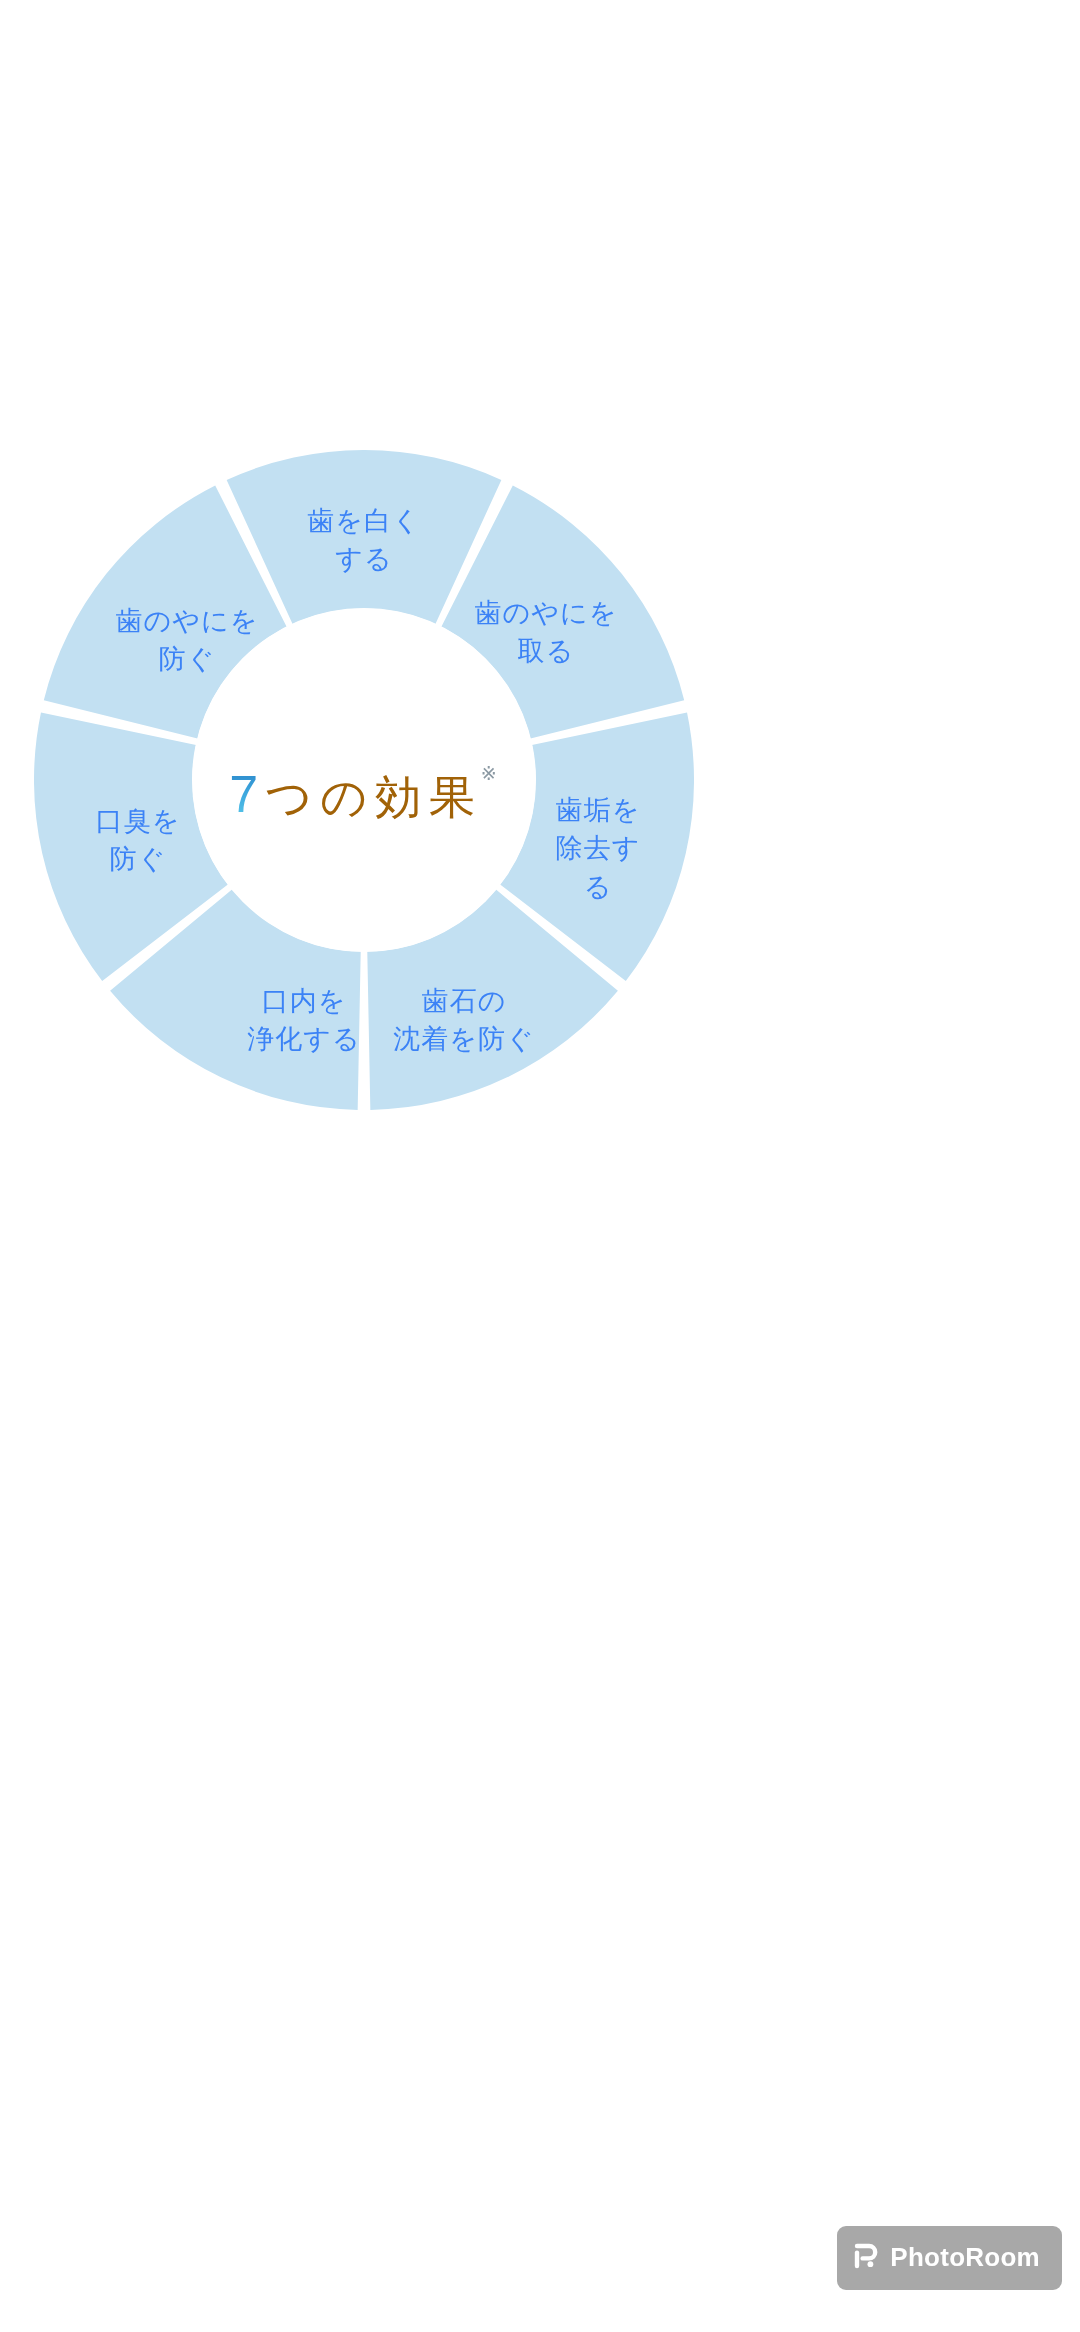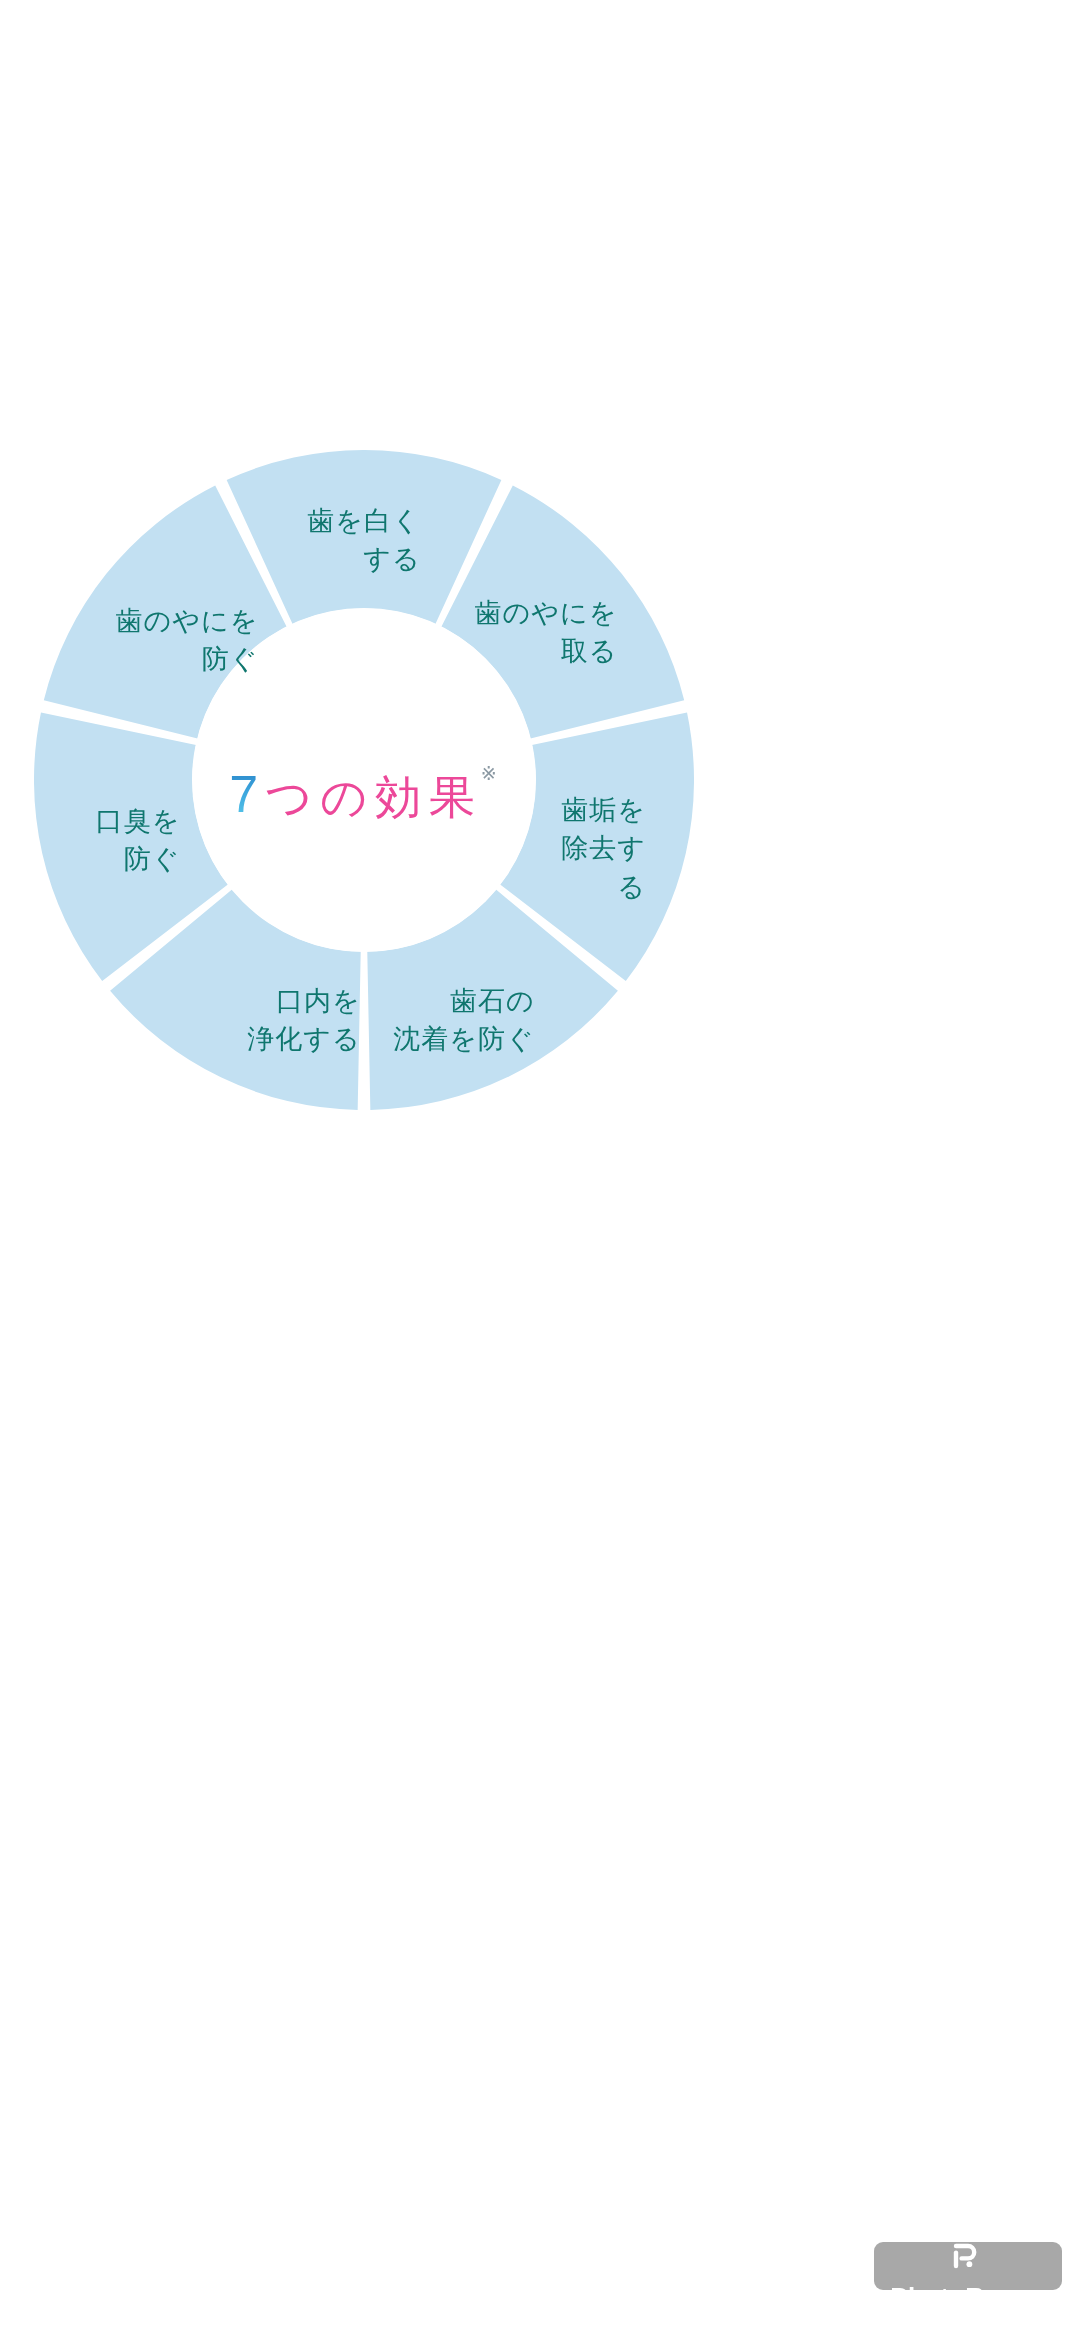--- a/index.html
+++ b/index.html
@@ -30,24 +30,24 @@
     left: 0;
     top: 0;
     width: 660px;
     height: 680px;
     display: block;
   }
 
   
   .seg-label {
     position: absolute;
-    color: #0f766e;
+    color: #3b82f6;
     font-size: 27px;
     line-height: 1.42;
-    text-align: right;
+    text-align: center;
     letter-spacing: 0.04em;
     white-space: pre-line;
     transform: translate(-50%, -50%);
     pointer-events: none;
     font-weight: 400;
   }
 
   
   .center-label {
     position: absolute;
@@ -68,47 +68,46 @@
     background-clip: text;
     color: transparent;
     -webkit-text-fill-color: transparent;
     padding-right: 6px;
     position: relative;
     top: 4px;
   }
   .center-rest {
     font-size: 46px;
     line-height: 1;
-    color: #ec4899;
+    color: #a16207;
     letter-spacing: 0.17em;
     position: relative;
     top: 10px;
   }
   .center-mark {
     font-size: 19px;
     line-height: 1;
     color: #8b99a3;
     position: relative;
     top: 0px;
     left: -2px;
   }
 
   
   .watermark {
     position: absolute;
     right: 18px;
     bottom: 42px;
-    height: 48px;
+    height: 64px;
     padding: 0 22px 0 16px;
     background: #a8a8a8;
     border-radius: 9px;
     display: flex;
     align-items: center;
     gap: 11px;
-    flex-direction: column;
   }
   .wm-logo { display: block; }
   .wm-text {
     color: #ffffff;
     font-size: 26px;
     font-weight: bold;
     letter-spacing: 0.01em;
     line-height: 1;
     position: relative;
     top: -1px;

